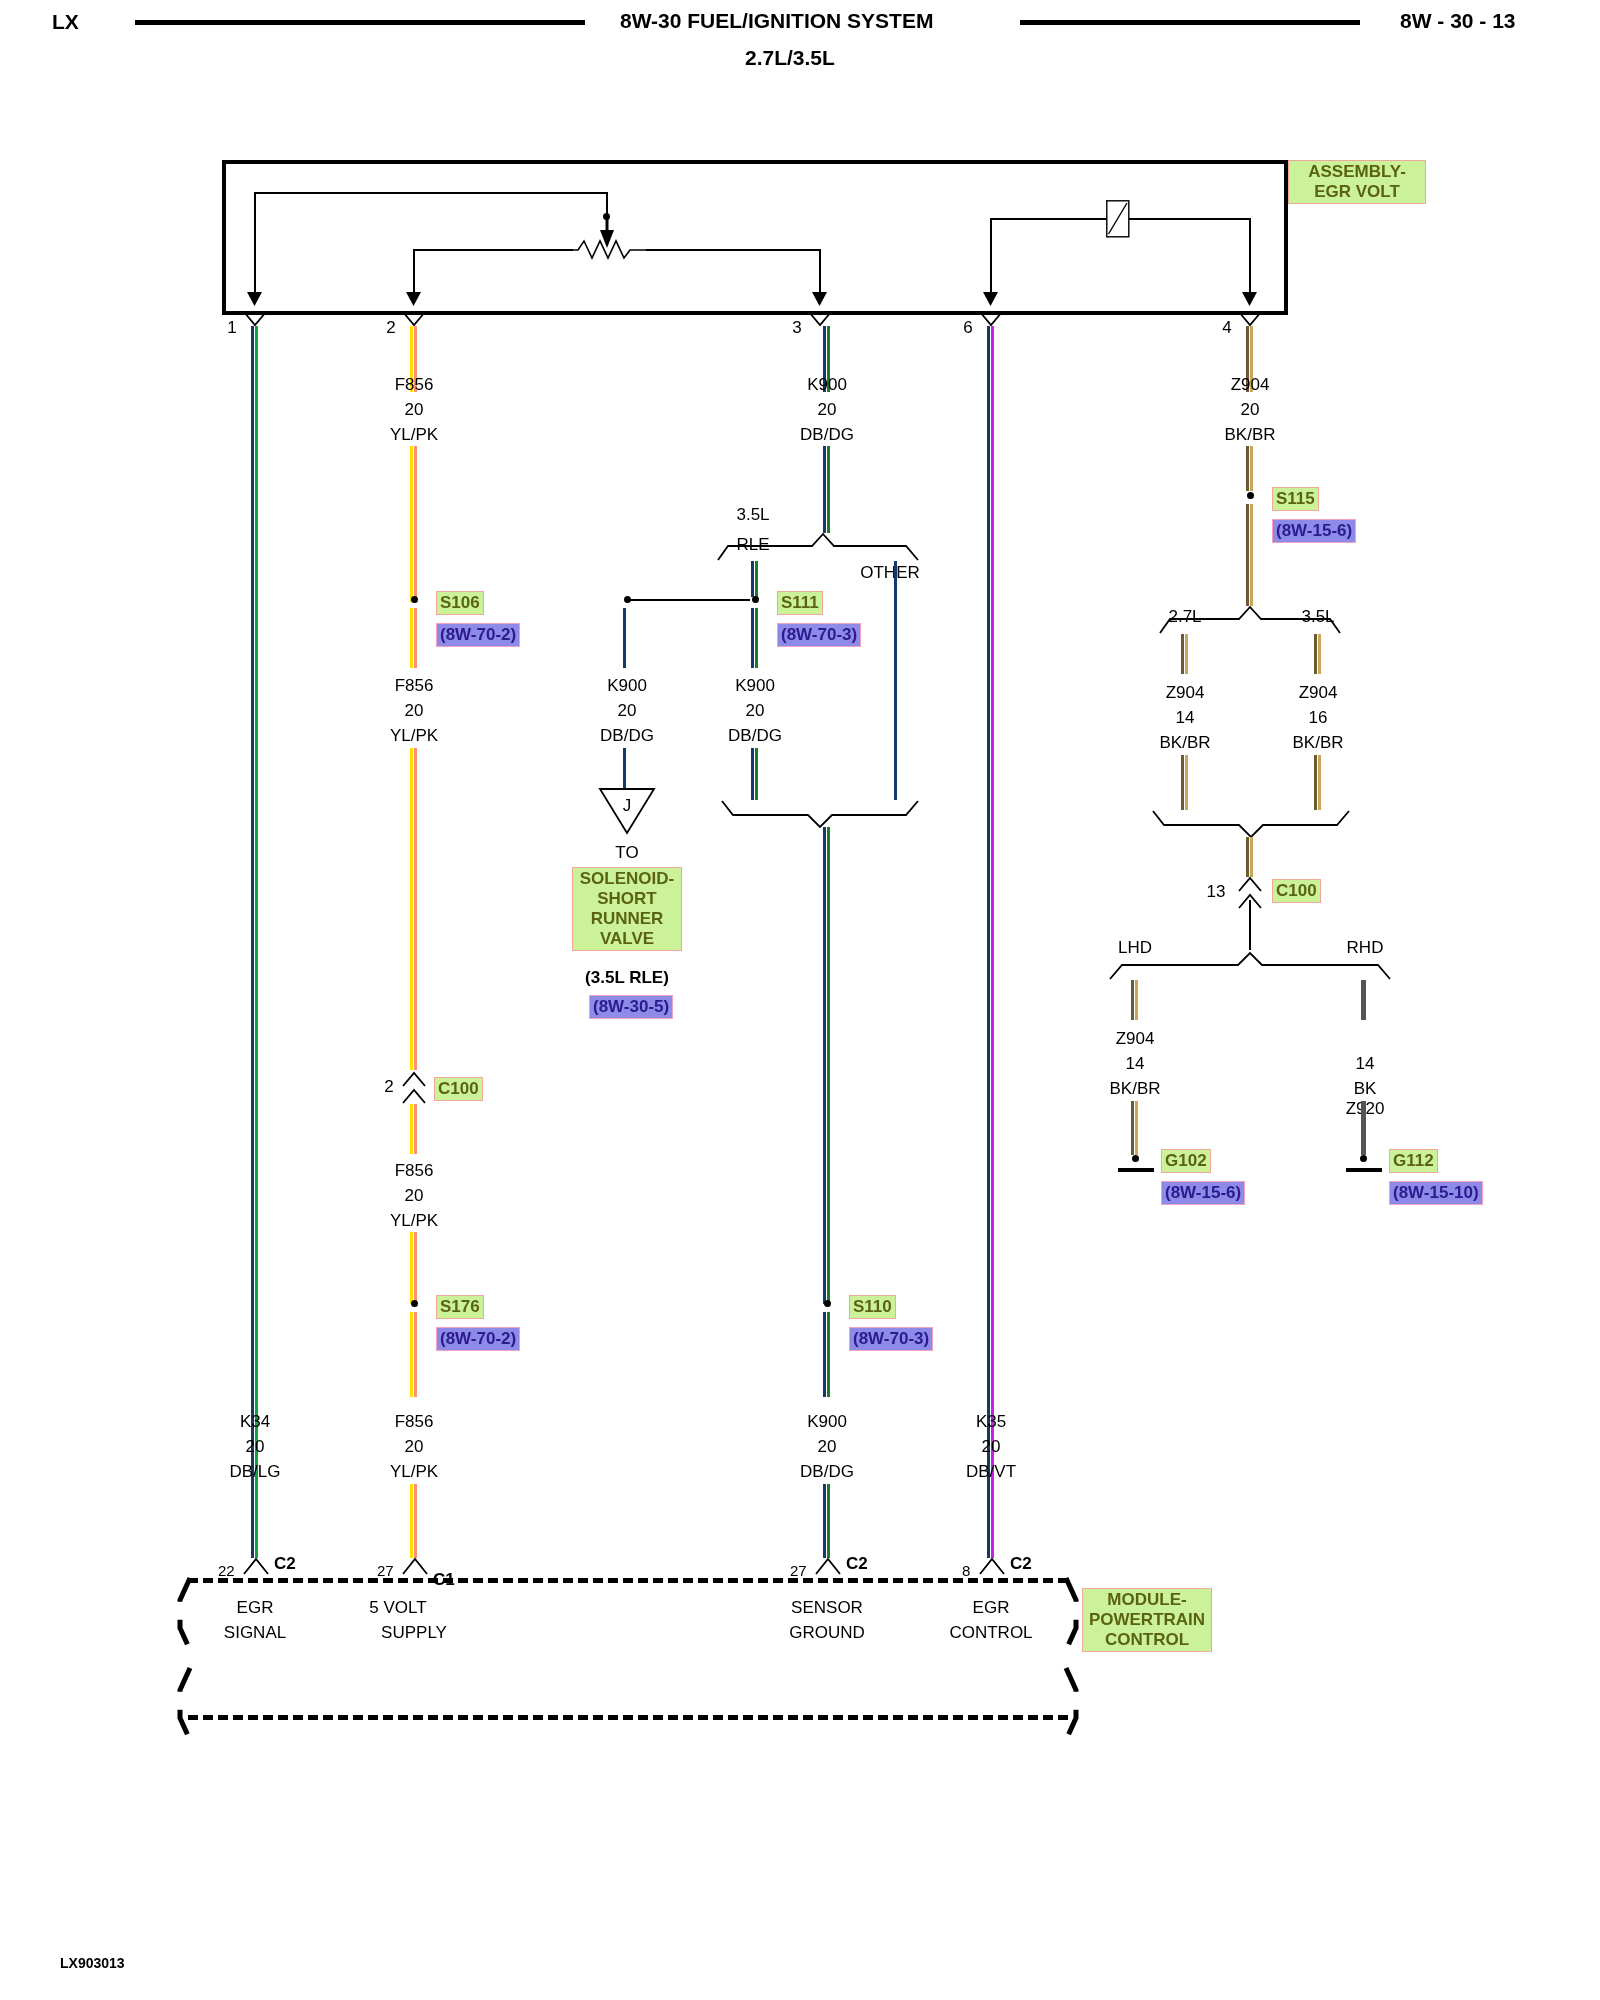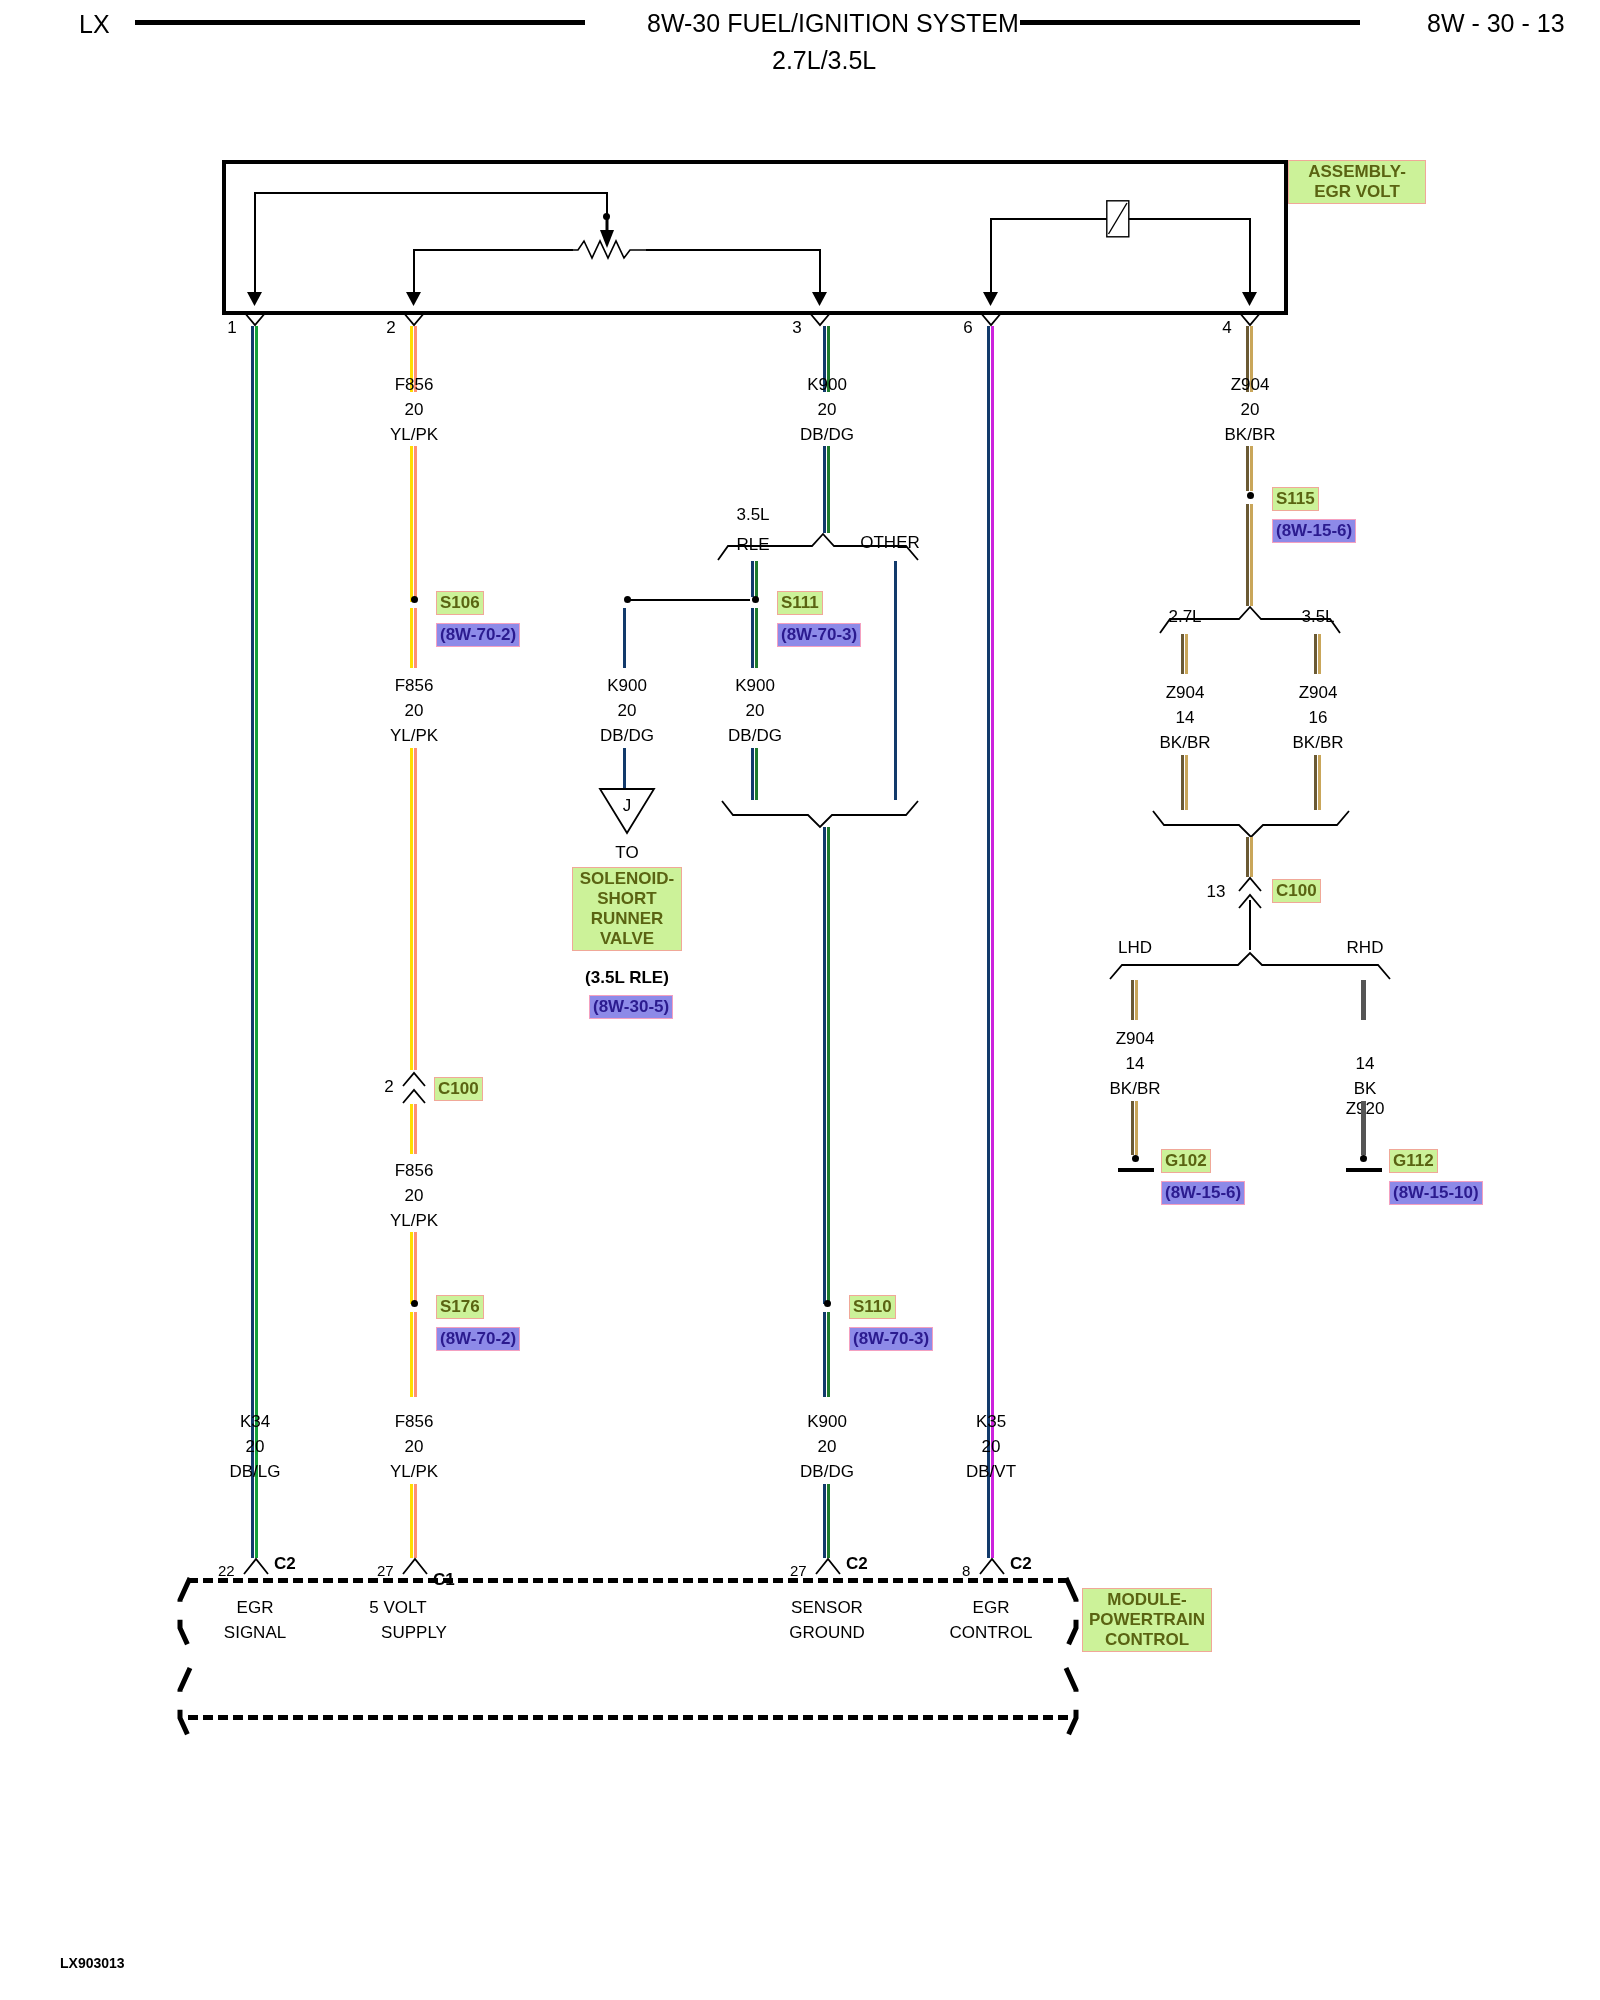--- a/index.html
+++ b/index.html
@@ -2,21 +2,21 @@
 <html><head>
 <meta charset="utf-8">
 <style>
   html,body{margin:0;padding:0;background:#fff;}
   body{width:1600px;height:2000px;position:relative;
        font-family:"Liberation Sans",sans-serif;color:#000;}
   .ctr{transform:translateX(-50%);text-align:center;white-space:nowrap;}
 
   
   #header{position:absolute;left:0;top:0;width:1600px;height:90px;}
-  .hdr-txt{position:absolute;font-weight:normal;font-size:25px;white-space:nowrap;margin-left:27px;}
+  .hdr-txt{position:absolute;font-weight:bold;font-size:21px;white-space:nowrap;}
   .hdr-rule{position:absolute;height:5px;background:#000;}
 
   
   .t{position:absolute;font-size:17px;white-space:nowrap;}
   .tb{font-weight:bold;}
   .t14{font-size:15px;}
 
   
   .chip{position:absolute;white-space:nowrap;font-weight:bold;font-size:17px;
         padding:1px 3px;line-height:1.18;}
@@ -229,21 +229,21 @@
 <div class="t ctr" style="left:827px;top:375px;">K900</div>
 <div class="t ctr" style="left:827px;top:400px;">20</div>
 <div class="t ctr" style="left:827px;top:425px;">DB/DG</div>
 <div class="wire" style="left:823px;top:446px;height:87px;width:8px;">
   <i style="left:0;background:#123a6b;"></i>
     <i style="left:3.5px;background:#1f7a2e;"></i>
 </div>
 
 <div class="t ctr" style="left:753px;top:505px;">3.5L</div>
 <div class="t ctr" style="left:753px;top:535px;">RLE</div>
-<div class="t ctr" style="left:890px;top:533px;">OTHER</div>
+<div class="t ctr" style="left:890px;top:563px;">OTHER</div>
 <svg style="left:718px;top:533px;width:200px;height:28px;">
   <polyline points="0,27 10,13 22,13 94,13 105,1 116,13 188,13 200,27" fill="none" stroke="#000" stroke-width="1.8"></polyline>
   </svg>
 
 <div class="wire" style="left:751px;top:561px;height:36px;width:8px;">
   <i style="left:0;background:#123a6b;"></i>
     <i style="left:3.5px;background:#1f7a2e;"></i>
 </div>
 <div class="sdot" style="left:752px;top:596px;"></div>
 <div class="chip chip-green" style="left:777px;top:591px;">S111</div>

